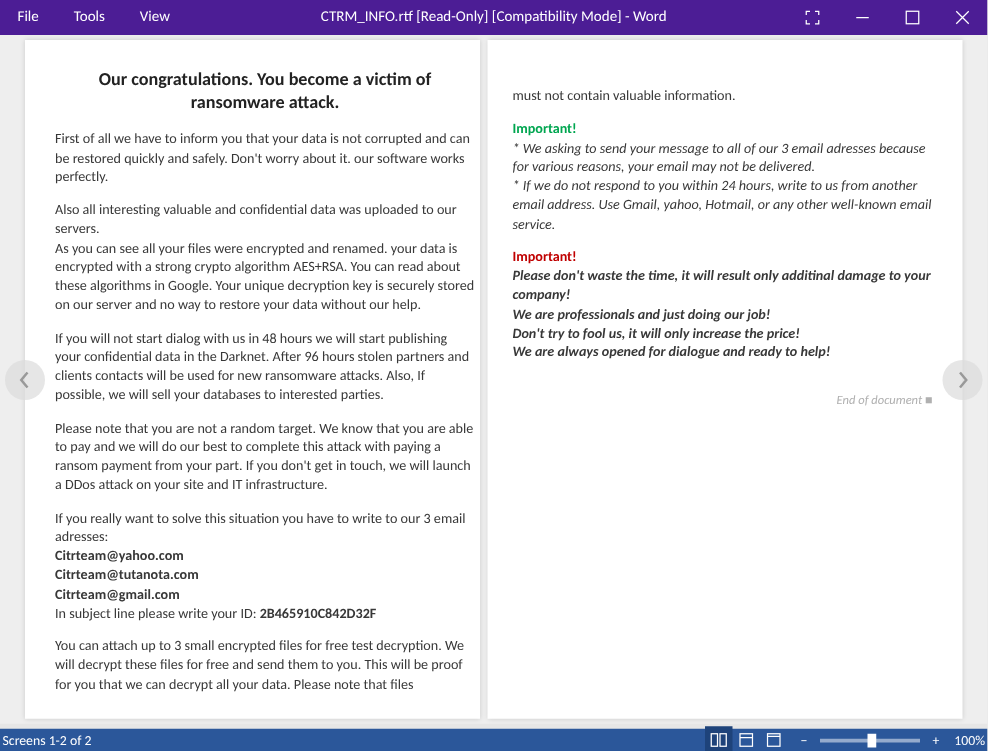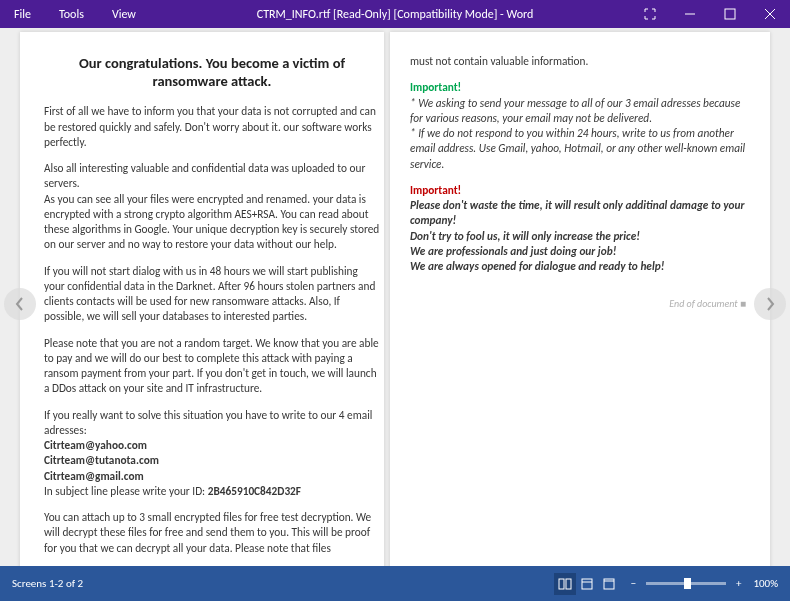--- a/index.html
+++ b/index.html
@@ -20,21 +20,21 @@
   .page { flex: 1; background: #fff; box-shadow: 0 0 4px rgba(0,0,0,0.15); padding: 18px 4px 18px 24px; font-size: 11.3px; color: #333; overflow: hidden; position: relative; }
   .page-right { padding: 18px 24px 18px 20px; }
   h2.heading { font-size: 14.5px; font-weight: bold; text-align: center; margin: 4px 20px 14px; line-height: 1.25; color:#222;}
   .para { margin-bottom: 11px; line-height: 1.35; color:#383838;}
   .para.tight{ margin-bottom: 0;}
   .bold { font-weight: bold; }
   .green { color: #00a650; font-weight: bold; }
   .red { color: #c00000; font-weight: bold; }
   .italic { font-style: italic; }
   .endmark { position: absolute; right: 20px; bottom: auto; color: #b0b0b0; font-size: 10px; font-style: italic; }
-  .statusbar { position:absolute; bottom:0; left:0; right:0; height: 35px; background: #2b579a; color:#fff; font-size: 11px; display:flex; align-items:center; justify-content:space-between; padding: 0 12px; }
+  .statusbar { position:absolute; bottom:0; left:0; right:0; height: 18px; background: #2b579a; color:#fff; font-size: 11px; display:flex; align-items:center; justify-content:space-between; padding: 0 2px; }
   .sb-right { display:flex; align-items:center; gap:6px; }
   .sb-icons { display:flex; align-items:center; }
   .sb-icons div { width: 22px; height: 22px; display:flex; align-items:center; justify-content:center; }
   .sb-icons div.active { background: #1e437a; }
   .slider { width: 80px; height: 3px; background: rgba(255,255,255,0.5); position:relative; margin: 0 6px; }
   .slider .thumb { width: 7px; height: 11px; background: #fff; position: absolute; left: 38px; top: -4px; }
 </style>
 </head>
 <body>
 
@@ -82,37 +82,37 @@
     </div>
 
   <div class="pages">
     <div class="page">
       <h2 class="heading">Our congratulations. You become a victim of ransomware attack.</h2>
       <div class="para">First of all we have to inform you that your data is not corrupted and can be restored quickly and safely. Don't worry about it. our software works perfectly.</div>
       <div class="para tight">Also all interesting valuable and confidential data was uploaded to our servers.</div>
       <div class="para">As you can see all your files were encrypted and renamed. your data is encrypted with a strong crypto algorithm AES+RSA. You can read about these algorithms in Google. Your unique decryption key is securely stored on our server and no way to restore your data without our help.</div>
       <div class="para">If you will not start dialog with us in 48 hours we will start publishing your confidential data in the Darknet. After 96 hours stolen partners and clients contacts will be used for new ransomware attacks. Also, If possible, we will sell your databases to interested parties.</div>
       <div class="para">Please note that you are not a random target. We know that you are able to pay and we will do our best to complete this attack with paying a ransom payment from your part. If you don't get in touch, we will launch a DDos attack on your site and IT infrastructure.</div>
-      <div class="para tight">If you really want to solve this situation you have to write to our 4 email adresses:</div>
+      <div class="para tight">If you really want to solve this situation you have to write to our 3 email adresses:</div>
       <div class="para tight bold">Citrteam@yahoo.com</div>
       <div class="para tight bold">Citrteam@tutanota.com</div>
       <div class="para tight bold">Citrteam@gmail.com</div>
       <div class="para"><span>In subject line please write your ID: </span><span class="bold">2B465910C842D32F</span></div>
       <div class="para">You can attach up to 3 small encrypted files for free test decryption. We will decrypt these files for free and send them to you. This will be proof for you that we can decrypt all your data. Please note that files</div>
     </div>
 
     <div class="page page-right">
-      <div class="para" style="margin-top:4px">must not contain valuable information.</div>
+      <div class="para" style="margin-top:20px">must not contain valuable information.</div>
       <div class="para tight green">Important!</div>
       <div class="para tight italic">* We asking to send your message to all of our 3 email adresses because for various reasons, your email may not be delivered.</div>
       <div class="para italic">* If we do not respond to you within 24 hours, write to us from another email address. Use Gmail, yahoo, Hotmail, or any other well-known email service.</div>
       <div class="para tight red">Important!</div>
       <div class="para tight bold italic">Please don't waste the time, it will result only additinal damage to your company!</div>
+      <div class="para tight bold italic">We are professionals and just doing our job!</div>
       <div class="para tight bold italic">Don't try to fool us, it will only increase the price!</div>
-      <div class="para tight bold italic">We are professionals and just doing our job!</div>
       <div class="para bold italic">We are always opened for dialogue and ready to help!</div>
       <div class="endmark" style="position:static; text-align:right; margin-top:23px;">End of document  ■</div>
     </div>
   </div>
 </div>
 
 <div class="statusbar">
   <div>Screens 1-2 of 2</div>
   <div class="sb-right">
     <div class="sb-icons">

